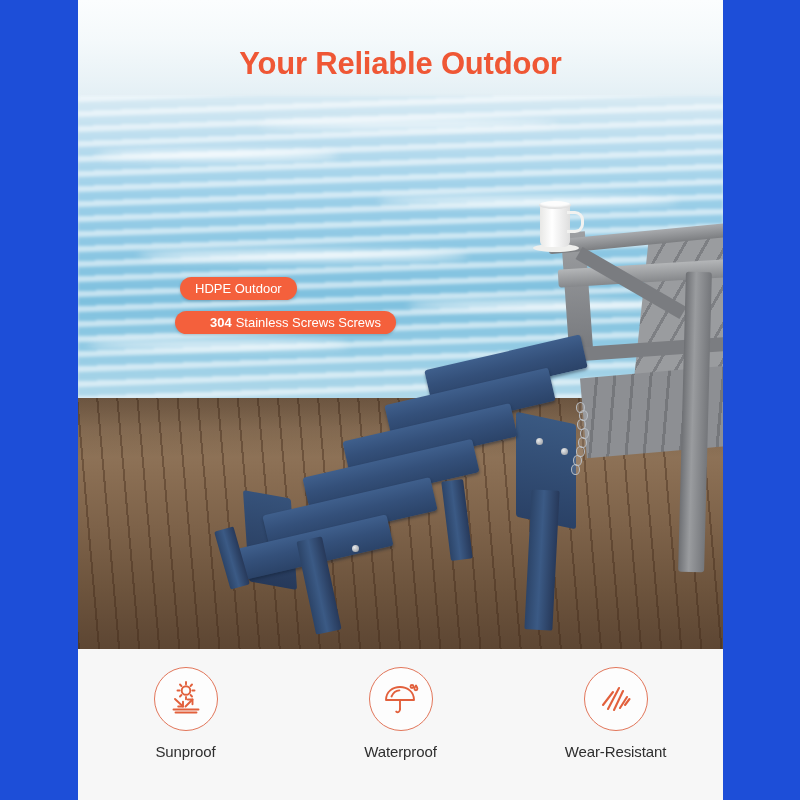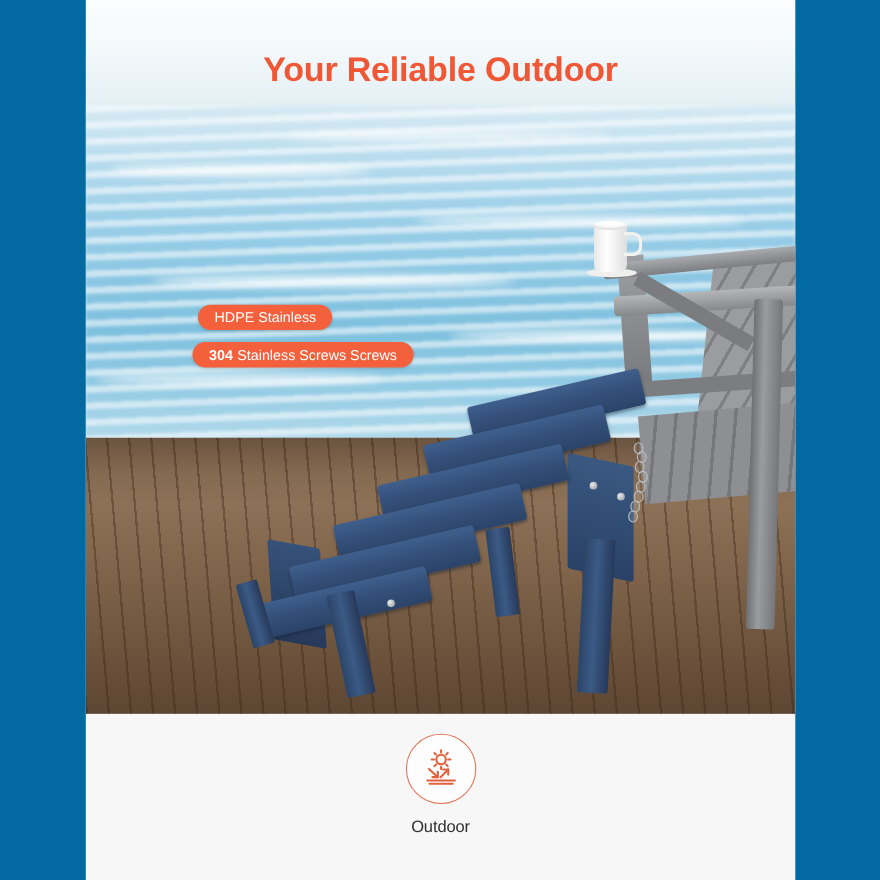--- a/index.html
+++ b/index.html
@@ -11,21 +11,21 @@
     width: 800px;
     height: 800px;
     font-family: "Liberation Sans", sans-serif;
     overflow: hidden;
   }
 
   #page {
     position: relative;
     width: 800px;
     height: 800px;
-    background: #0369a1;
+    background: #1d4ed8;
   }
 
   
   #photo {
     position: absolute;
     left: 78px;
     top: 0px;
     width: 645px;
     height: 649px;
     overflow: hidden;
@@ -299,21 +299,21 @@
     padding: 0 15px;
     border-radius: 12px;
     background: #f4603c;
     color: #ffffff;
     font-size: 13px;
     white-space: nowrap;
     box-shadow: 0 1px 3px rgba(0,0,0,0.18);
   }
   #badge-hdpe { left: 180px; top: 277px; }
   #badge-screws { left: 175px; top: 311px; }
-  .badge b { font-weight: bold; margin-right: 4px; }
+  .badge b { font-weight: bold; margin-right: 4px; margin-left: 20px; }
 
   
   #features {
     position: absolute;
     left: 78px;
     top: 649px;
     width: 645px;
     height: 151px;
     background: #f7f7f7;
     display: flex;
@@ -413,21 +413,21 @@
         <div class="chain-link" style="left:345px; top:115px;"></div>
         <div class="chain-link" style="left:343px; top:124px;"></div>
       </div>
     </div>
 
     <div id="headline" style="left:0; top:44px; width:645px;">
       <div>Your Reliable Outdoor</div>
     </div>
 
     <div class="badge" id="badge-hdpe" style="left:102px; top:277px;">
-      <span>HDPE Stainless</span>
+      <span>HDPE Outdoor</span>
     </div>
     <div class="badge" id="badge-screws" style="left:97px; top:311px;">
       <b>304</b>
         <span>Stainless Screws Screws</span>
     </div>
 
   </div>
 
   <div id="features">
 
@@ -444,21 +444,46 @@
           <line x1="14" y1="17.5" x2="15.4" y2="16"></line>
           <line x1="20" y1="18" x2="20" y2="20.2"></line>
           <path d="M9 20 L17 27.5"></path>
           <path d="M17 27.5 L17 22.6 M17 27.5 L12.2 27.5"></path>
           <path d="M19.5 27.5 L26.5 20.5"></path>
           <path d="M26.5 20.5 L26.5 25.2 M26.5 20.5 L21.8 20.5"></path>
           <line x1="7.5" y1="30.5" x2="32.5" y2="30.5"></line>
           <line x1="9.5" y1="33.5" x2="30.5" y2="33.5"></line>
         </svg>
       </div>
-      <div class="feature-label">Outdoor</div>
-    </div>
-
-
+      <div class="feature-label">Sunproof</div>
+    </div>
+
+    <div class="feature">
+      <div class="feature-circle">
+        <svg width="40" height="40" viewBox="0 0 40 40" fill="none" stroke="#e2603c" stroke-width="1.9" stroke-linecap="round" stroke-linejoin="round">
+          <path d="M5 21 C5 12.7 11.7 8 19 8 C26.3 8 33 12.7 33 21 Z"></path>
+          <path d="M10.5 17.5 C12.2 13.6 15.2 11.6 18.4 11.4"></path>
+          <line x1="19" y1="21" x2="19" y2="30"></line>
+          <path d="M19 30 C19 33.2 16.6 34 15.2 32.6"></path>
+          <circle cx="31" cy="7.5" r="1.5"></circle>
+          <path d="M35 6.5 C35 6.5 33.4 8.6 33.4 9.8 C33.4 10.7 34.1 11.3 34.9 11.3 C35.7 11.3 36.4 10.7 36.4 9.8 C36.4 8.6 35 6.5 35 6.5 Z"></path>
+        </svg>
+      </div>
+      <div class="feature-label">Waterproof</div>
+    </div>
+
+    <div class="feature">
+      <div class="feature-circle">
+        <svg width="40" height="40" viewBox="0 0 40 40" fill="none" stroke="#e2603c" stroke-width="2.1" stroke-linecap="round">
+          <line x1="7" y1="26" x2="17" y2="13"></line>
+          <line x1="12" y1="30" x2="23" y2="9"></line>
+          <line x1="18" y1="31" x2="27" y2="12"></line>
+          <line x1="24" y1="29" x2="31" y2="18"></line>
+          <line x1="29" y1="26" x2="33.5" y2="20"></line>
+        </svg>
+      </div>
+      <div class="feature-label">Wear-Resistant</div>
+    </div>
 
 
   </div>
 
 </div>
 
 </body></html>

